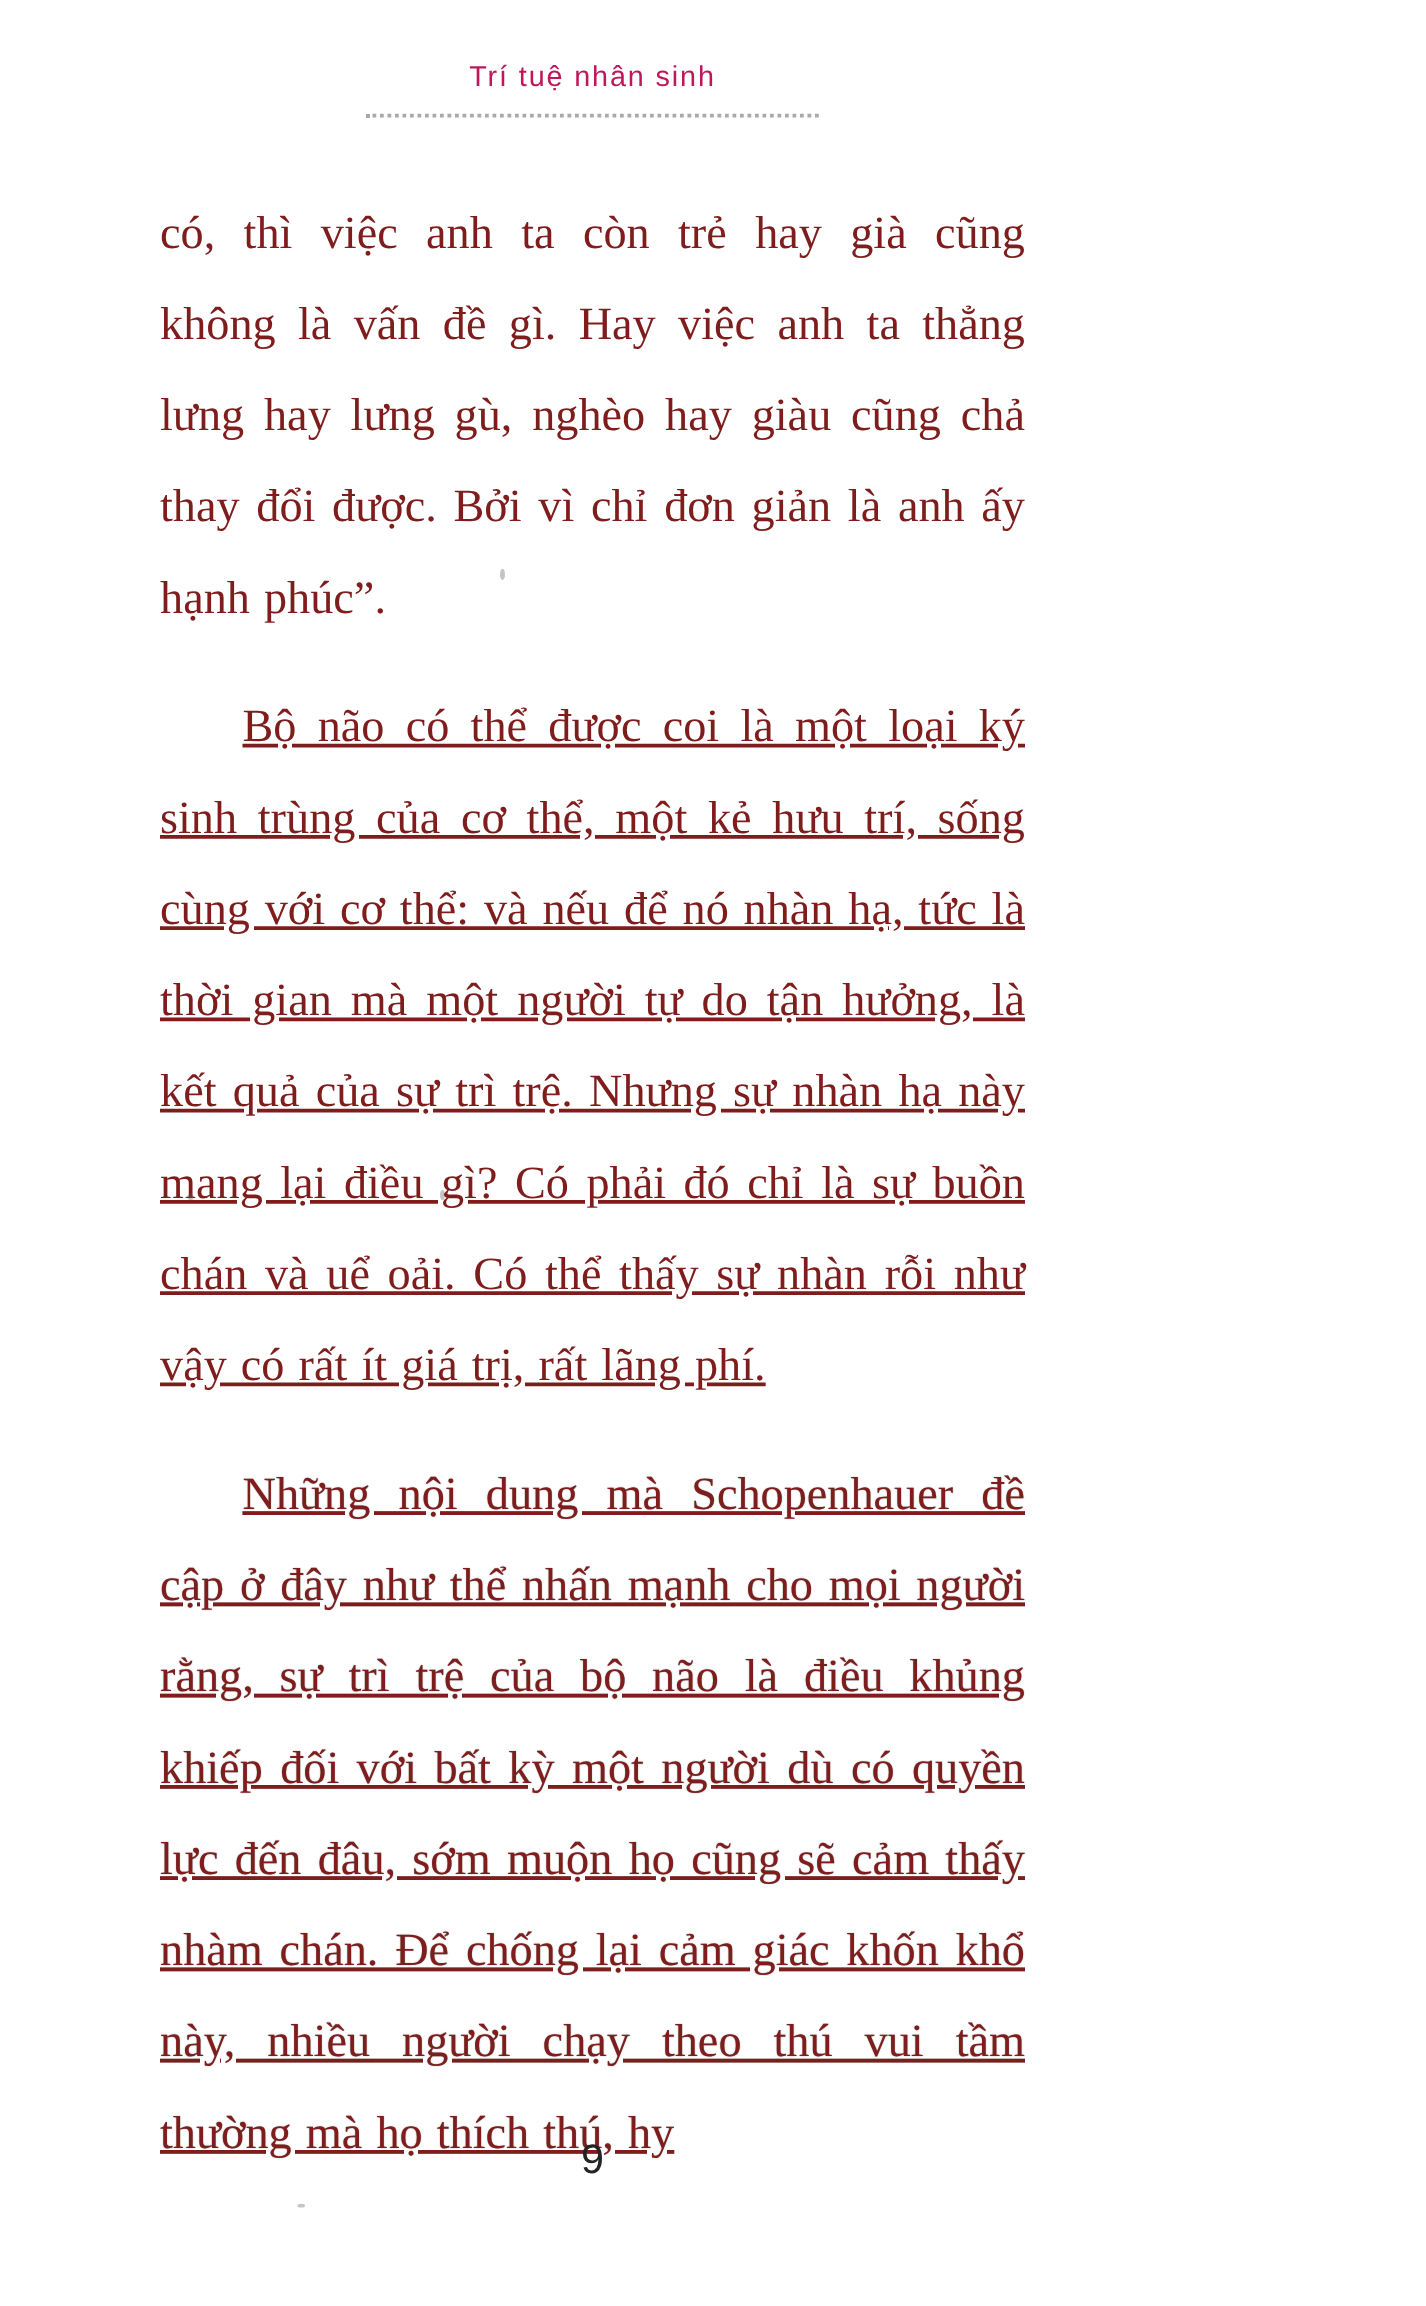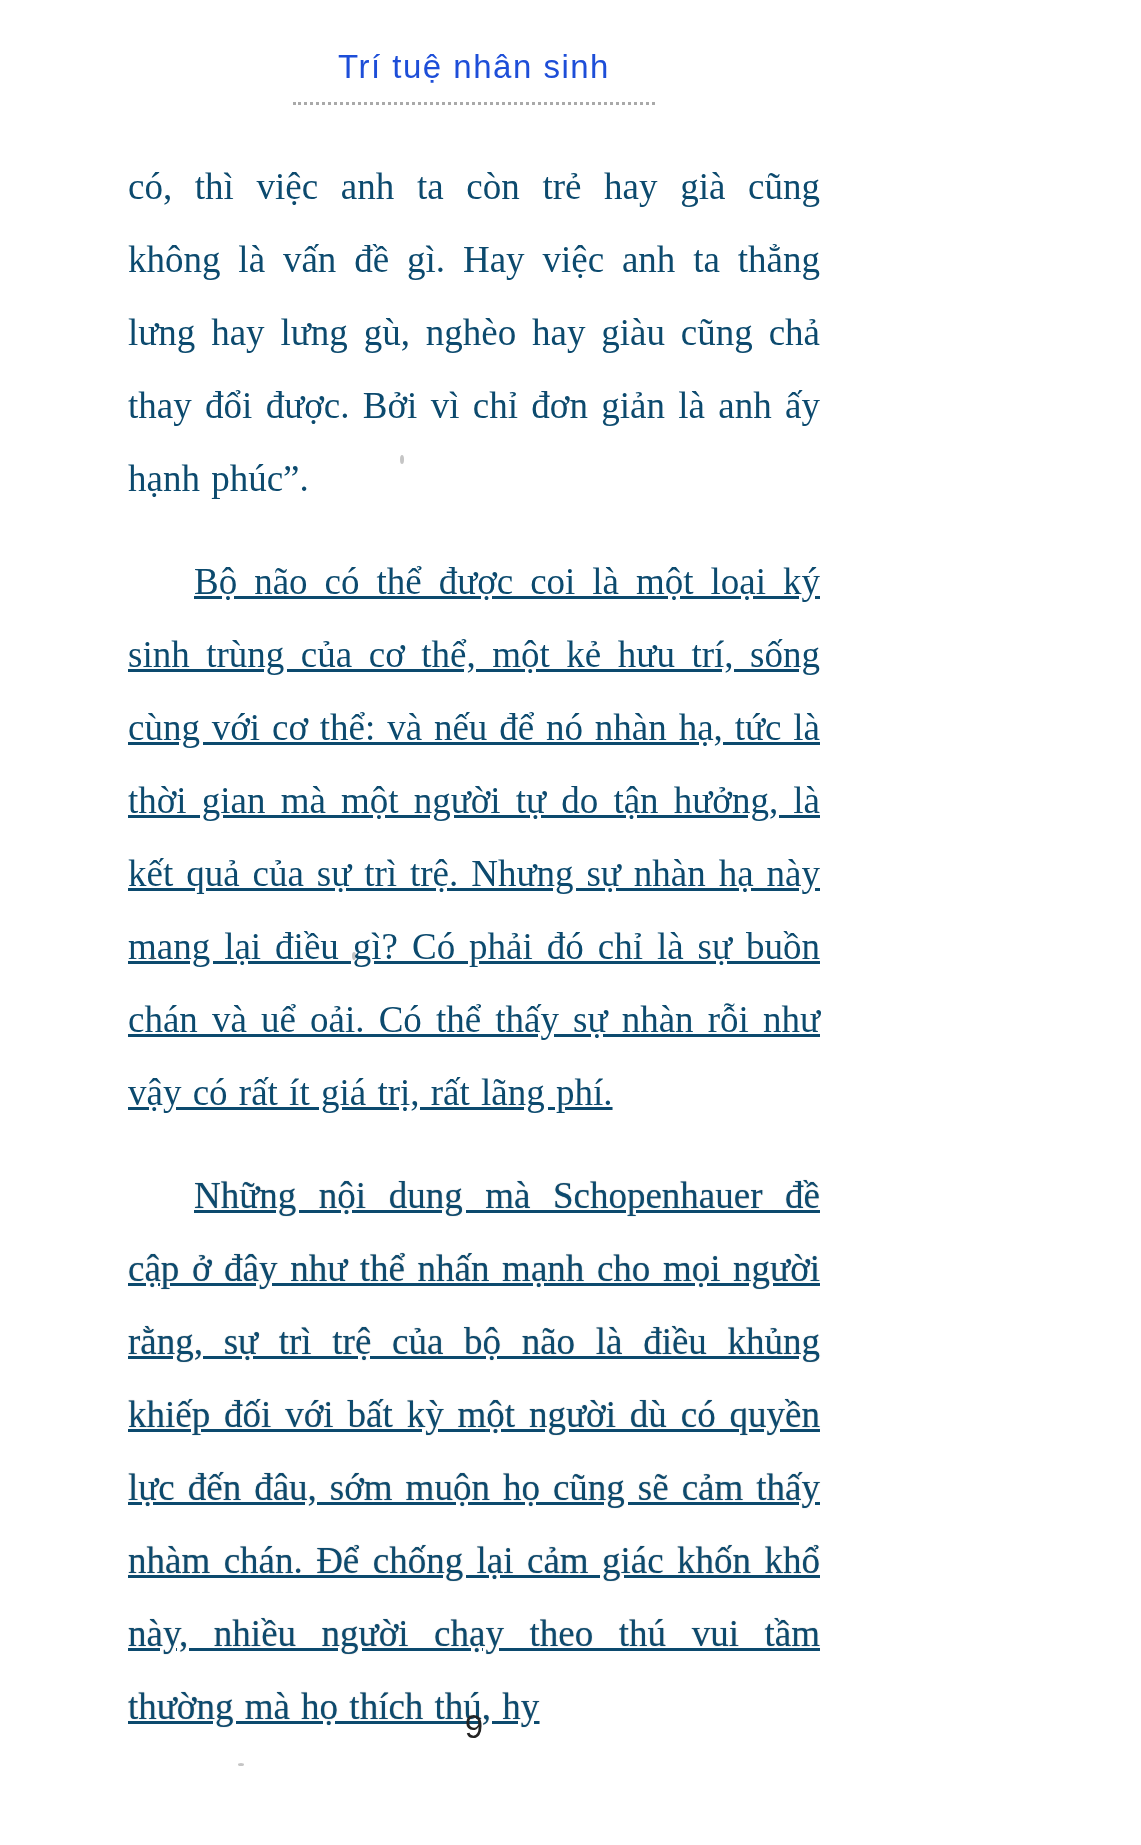--- a/index.html
+++ b/index.html
@@ -18,44 +18,44 @@
   }
   
   .running-head {
     margin: 48px 0 0 128px;
     width: 692px;
     text-align: center;
   }
   .running-head .title {
     font-family: "Liberation Sans", sans-serif;
     font-weight: normal;
-    font-size: 33px;
+    font-size: 23px;
     letter-spacing: 1.5px;
-    color: #1d4ed8;
+    color: #be185d;
     margin: 0;
   }
   .dotted-rule {
     width: 362px;
     height: 0;
     margin: 16px auto 0 auto;
     border-bottom: 3px dotted #9b9b9b;
     opacity: .85;
   }
   
   .text-column {
     position: absolute;
     top: 150px;
     left: 128px;
     width: 692px;
   }
   .para {
     margin: 0;
     font-size: 37px;
     line-height: 73px;
-    color: #0c4a6e;
+    color: #7f1d1d;
     text-align: justify;
     word-spacing: 2px;
   }
   .para + .para { margin-top: 30px; text-decoration: underline; }
   .para.indented { text-indent: 66px; }
   .para.heavy-ink { text-shadow: 0 0 1px rgba(10,10,10,.45); }
   
   .page-number {
     position: absolute;
     top: 1708px;

